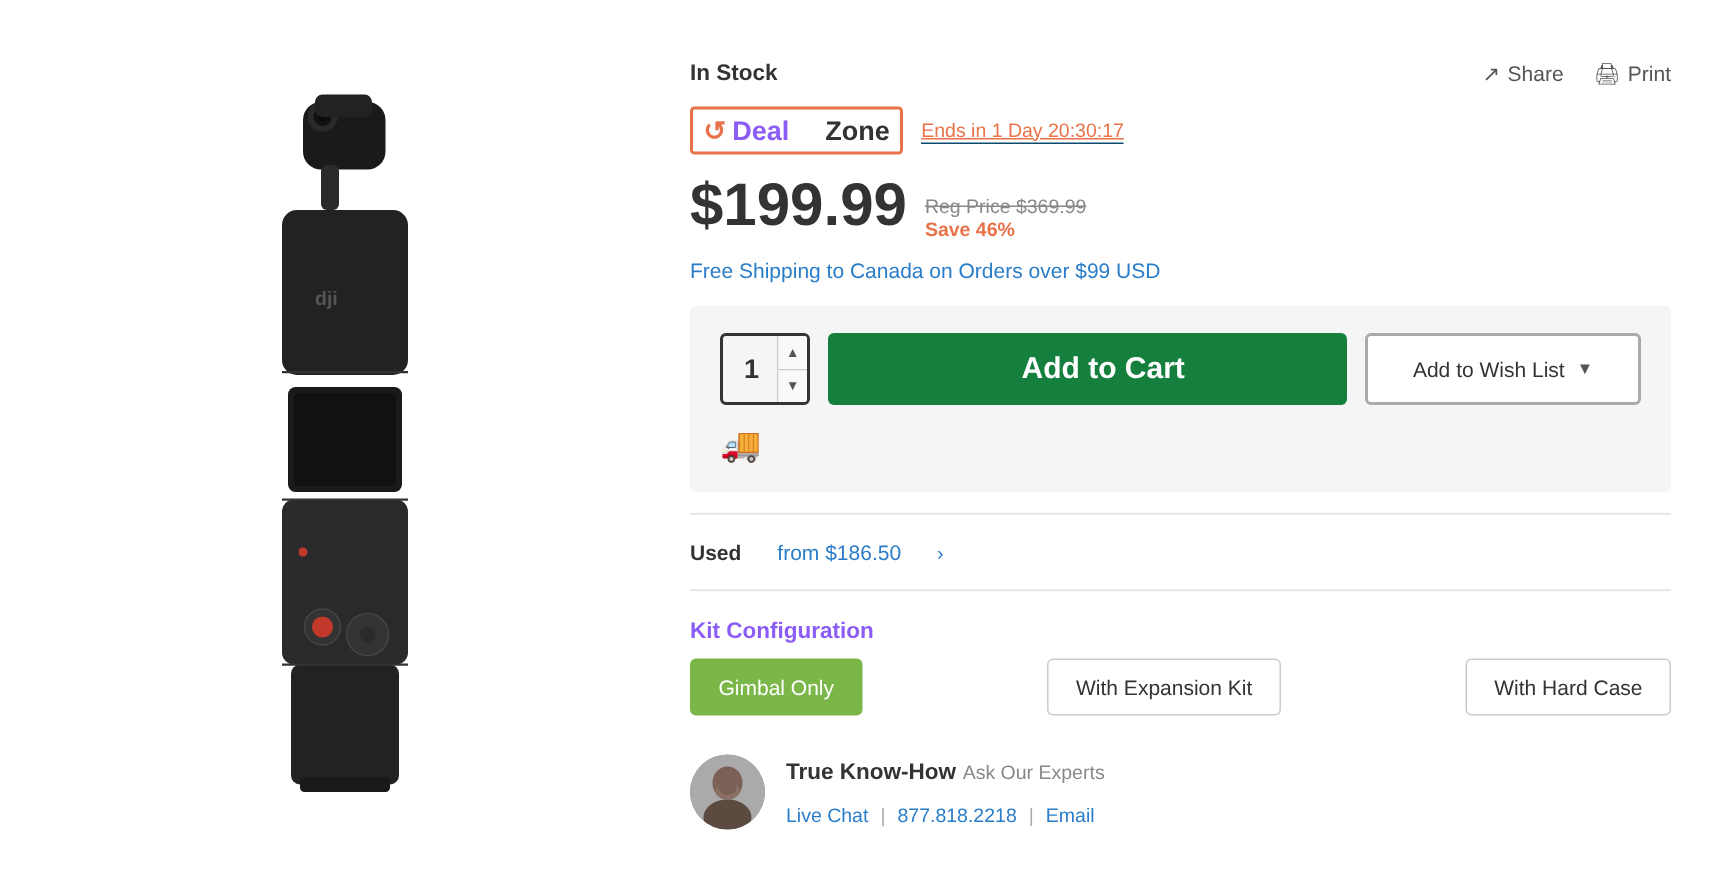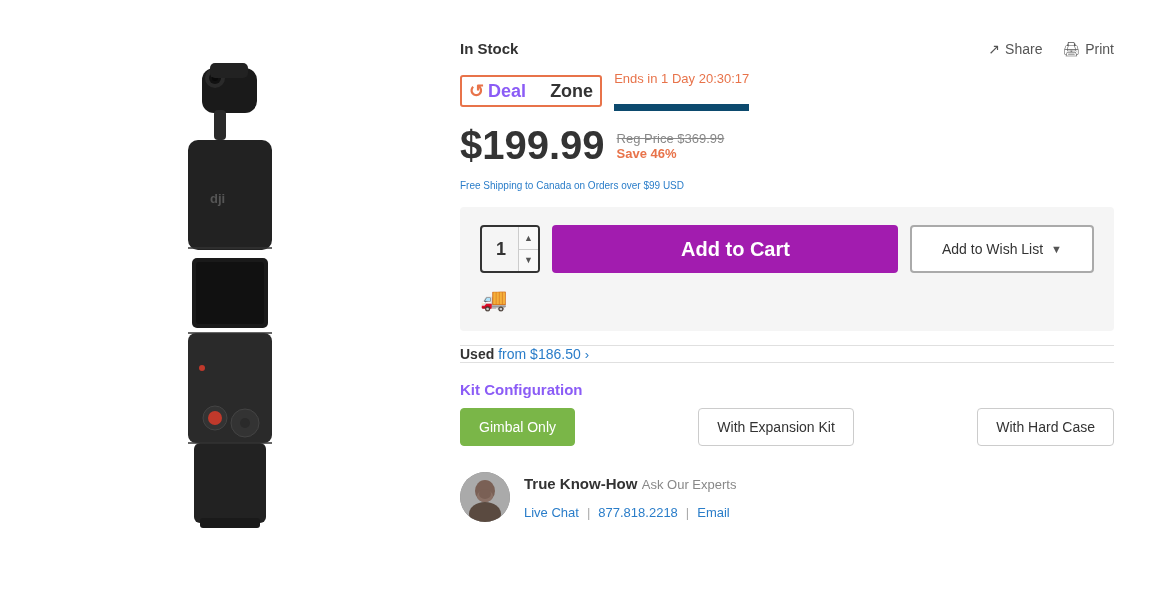--- a/index.html
+++ b/index.html
@@ -107,28 +107,29 @@
     }
 
     .deal-zone-text span.zone {
       color: #333;
       margin-left: 24px;
     }
 
     .ends-in {
       font-size: 13px;
       color: #e8734a;
-      border-bottom: 7px solid #0c4a6e;
-      padding-bottom: 18px;
+      border-bottom: 1px solid #0c4a6e;
+      padding-bottom: 1px;
+      text-decoration: underline;
     }
 
     
     .price-row {
       display: flex;
-      align-items: center;
+      align-items: flex-end;
       gap: 12px;
       margin-bottom: 2px;
     }
 
     .current-price {
       font-size: 40px;
       font-weight: 700;
       color: #333;
     }
 
@@ -144,21 +145,21 @@
     }
 
     .save-pct {
       font-size: 13px;
       color: #e8734a;
       font-weight: 600;
     }
 
     
     .free-shipping {
-      font-size: 10px;
+      font-size: 14px;
       color: #2a7dc9;
       margin-bottom: 6px;
     }
 
     
     .add-to-cart-section {
       background: #f5f5f5;
       border-radius: 4px;
       padding: 18px 20px;
       display: flex;
@@ -217,21 +218,21 @@
       border: none;
       color: #555;
     }
 
     .qty-up {
       border-bottom: 1px solid #ccc;
     }
 
     .add-to-cart-btn {
       flex: 1;
-      background: #a21caf;
+      background: #15803d;
       color: #fff;
       border: none;
       border-radius: 4px;
       height: 48px;
       font-size: 20px;
       font-weight: 600;
       cursor: pointer;
       padding-left: 21px;
     }
 
@@ -263,23 +264,23 @@
 
     .shipping-icon {
       font-size: 22px;
       color: #aaa;
     }
 
     
     .used-row {
       display: flex;
       align-items: center;
-      gap: 4px;
+      gap: 24px;
       font-size: 14px;
-      padding: 0 0;
+      padding: 17px 0;
       border-top: 1px solid #e0e0e0;
       border-bottom: 1px solid #e0e0e0;
       margin-bottom: 8px;
     }
 
     .used-label {
       font-weight: 600;
       color: #333;
     }
 

